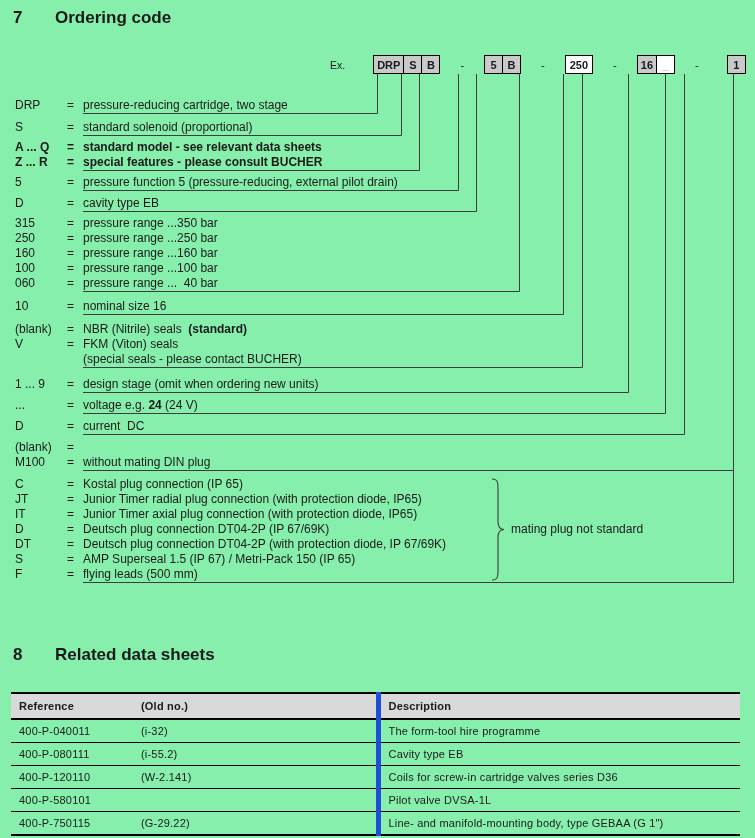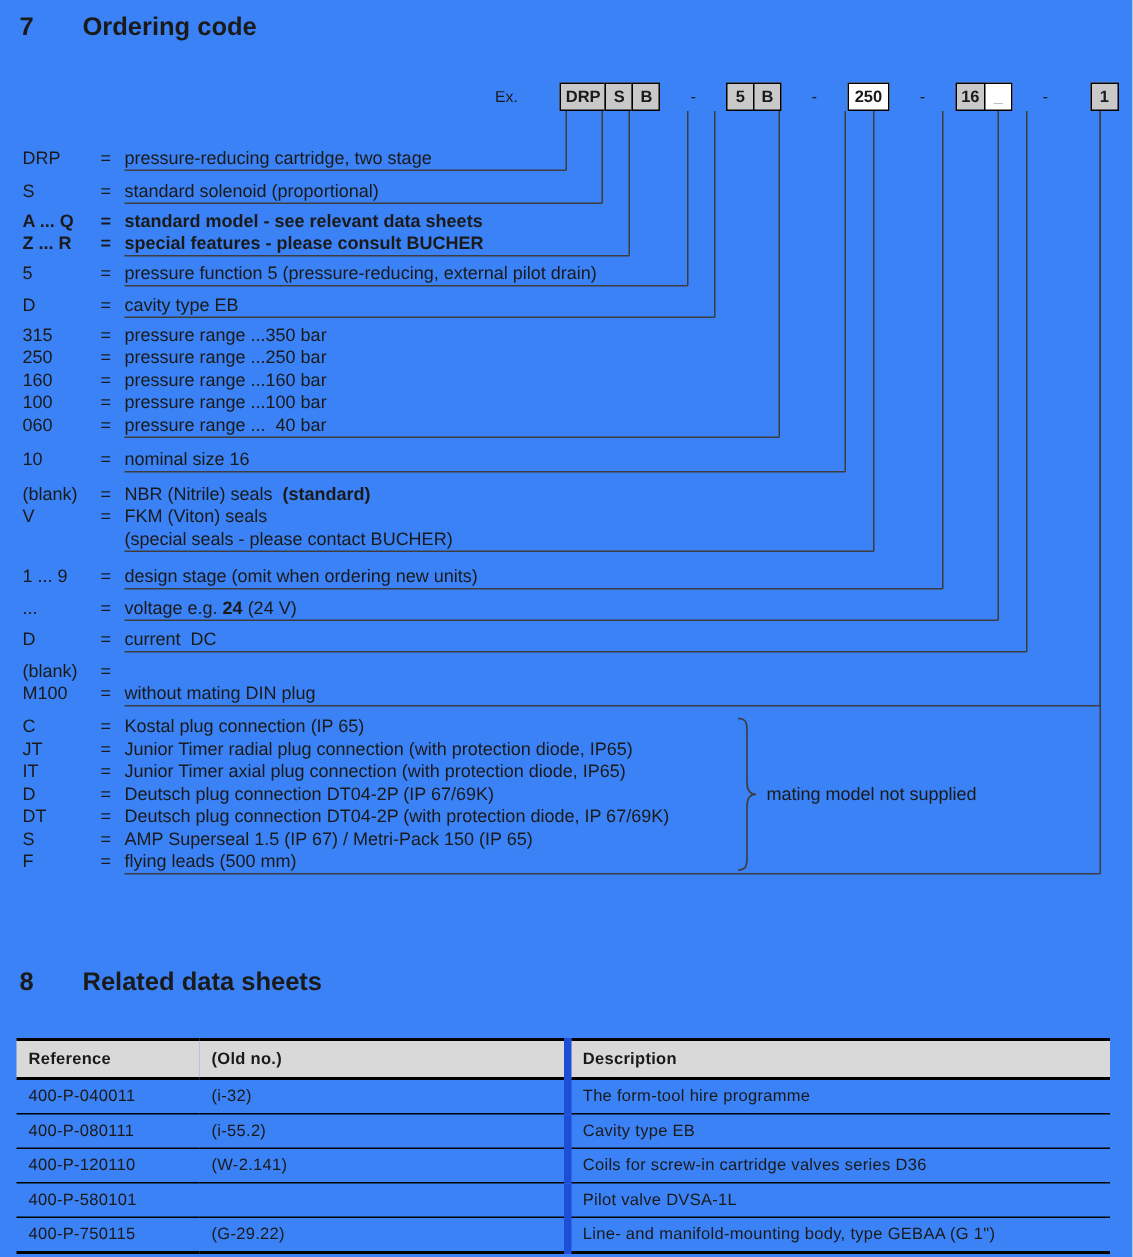--- a/index.html
+++ b/index.html
@@ -1,17 +1,17 @@
 <!DOCTYPE html>
 <html><head>
 <meta charset="utf-8">
 <style>
   html,body{margin:0;padding:0;background:#fff;}
   .page{
-    position:relative;width:755px;height:838px;background:#3b82f6;
+    position:relative;width:755px;height:838px;background:#86efac;
     font-family:"Liberation Sans",sans-serif;color:#1a1a1a;overflow:hidden;
   }
   .overlay{position:absolute;left:0;top:0;pointer-events:none;}
   .sec-title{position:absolute;left:13px;font-size:17px;font-weight:bold;white-space:pre;}
   .sec-title .num{display:inline-block;width:42px;}
   
   .exrow{position:absolute;left:330px;top:55px;display:flex;align-items:stretch;height:19px;gap:12px;}
   .exlabel{font-size:10.5px;align-self:center;margin-right:16px;}
   .boxgroup{display:flex;}
   .exbox{
@@ -293,21 +293,21 @@
           <span class="cdesc"><span>AMP Superseal 1.5 (IP 67) / Metri-Pack 150 (IP 65)</span></span>
         </div>
         <div class="cline">
           <span class="clabel">F</span>
           <span class="ceq">=</span>
           <span class="cdesc"><span>flying leads (500 mm)</span></span>
         </div>
       </div>
     </div>
 
-  <div class="annot" id="brace-annotation" style="left: 511px; top: 521.5px;">mating model not supplied</div>
+  <div class="annot" id="brace-annotation" style="left: 511px; top: 521.5px;">mating plug not standard</div>
 
   <div class="sec-title" style="top:645px;"><span class="num">8</span><span>Related data sheets</span></div>
 
   <table class="tbl">
     <colgroup>
         <col style="width:122px">
         <col style="width:245px">
         <col style="width:362px">
       </colgroup>
     <thead>

